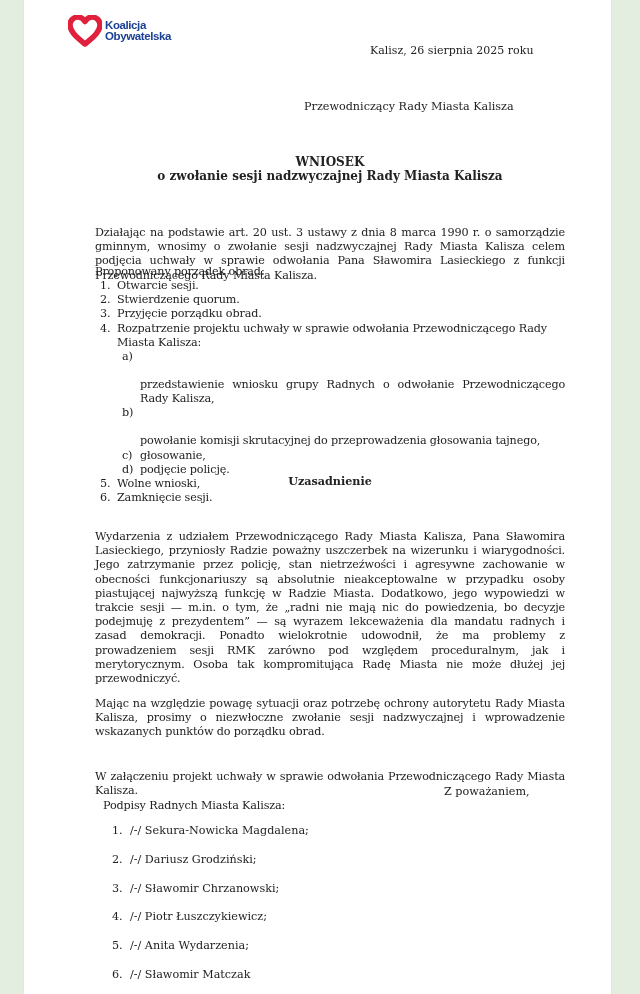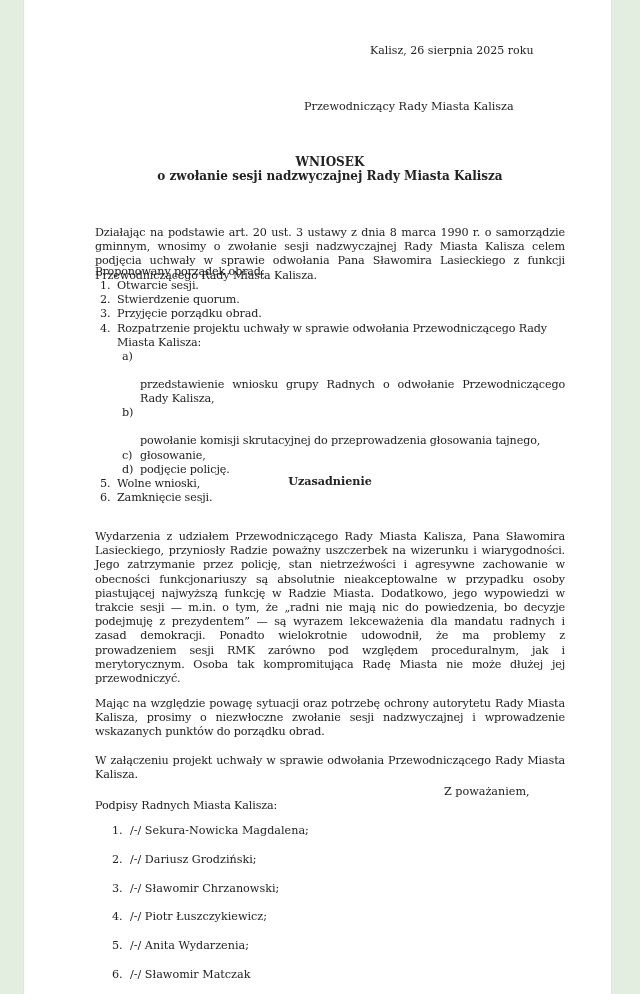--- a/index.html
+++ b/index.html
@@ -27,32 +27,43 @@
     .agenda { top: 279px; }
     .ai { display: flex; }
     .ai .num { width: 17px; padding-left: 5px; flex: none; }
     .ai .txt { flex: 1; }
     .sub { display: flex; margin-left: 0; }
     .sub .num { width: 18px; flex: none; }
     .sub .txt { flex: 1; }
     .uz { top: 474px; position: absolute; left: 71px; width: 470px; text-align: center; font-weight: bold; font-size: 11.2px; }
     .p2 { top: 502px; }
     .p3 { top: 669px; }
-    .p4 { top: 726px; }
+    .p4 { top: 742px; }
     .regards { position: absolute; left: 420px; top: 785px; font-size: 11.2px; }
-    .sig-head { top: 799px; }
+    .sig-head { top: 799px; margin-left: 8px; }
     .sigs { position: absolute; left: 88px; top: 824px; font-size: 11.2px; }
     .sig { height: 28.8px; display: flex; }
     .sig .num { width: 18px; }
   </style>
 </head>
 <body>
 
 <div class="page">
 
+  <div class="logo">
+    <span>
+      <svg width="34" height="32" viewBox="0 0 34 32">
+        <path d="M17 29 C7 21 2 16 2 10 C2 5 6 2 10 2 C13 2 15.5 4 17 6.5 C18.5 4 21 2 24 2 C28 2 32 5 32 10 C32 16 27 21 17 29 Z" fill="none" stroke="#e0203c" stroke-width="5.5" stroke-linejoin="round"></path>
+      </svg>
+    </span>
+    <div class="logo-text">
+      <div>Koalicja</div>
+      <div>Obywatelska</div>
+    </div>
+  </div>
 
   <div class="date">Kalisz, 26 sierpnia 2025 roku</div>
   <div class="addressee">Przewodniczący Rady Miasta Kalisza</div>
 
   <div class="title">
     <div>WNIOSEK</div>
     <div>o zwołanie sesji nadzwyczajnej Rady Miasta Kalisza</div>
   </div>
 
   <div class="doc justify p1">Działając na podstawie art. 20 ust. 3 ustawy z dnia 8 marca 1990 r. o samorządzie gminnym, wnosimy o zwołanie sesji nadzwyczajnej Rady Miasta Kalisza celem podjęcia uchwały w sprawie odwołania Pana Sławomira Lasieckiego z funkcji Przewodniczącego Rady Miasta Kalisza.</div>

